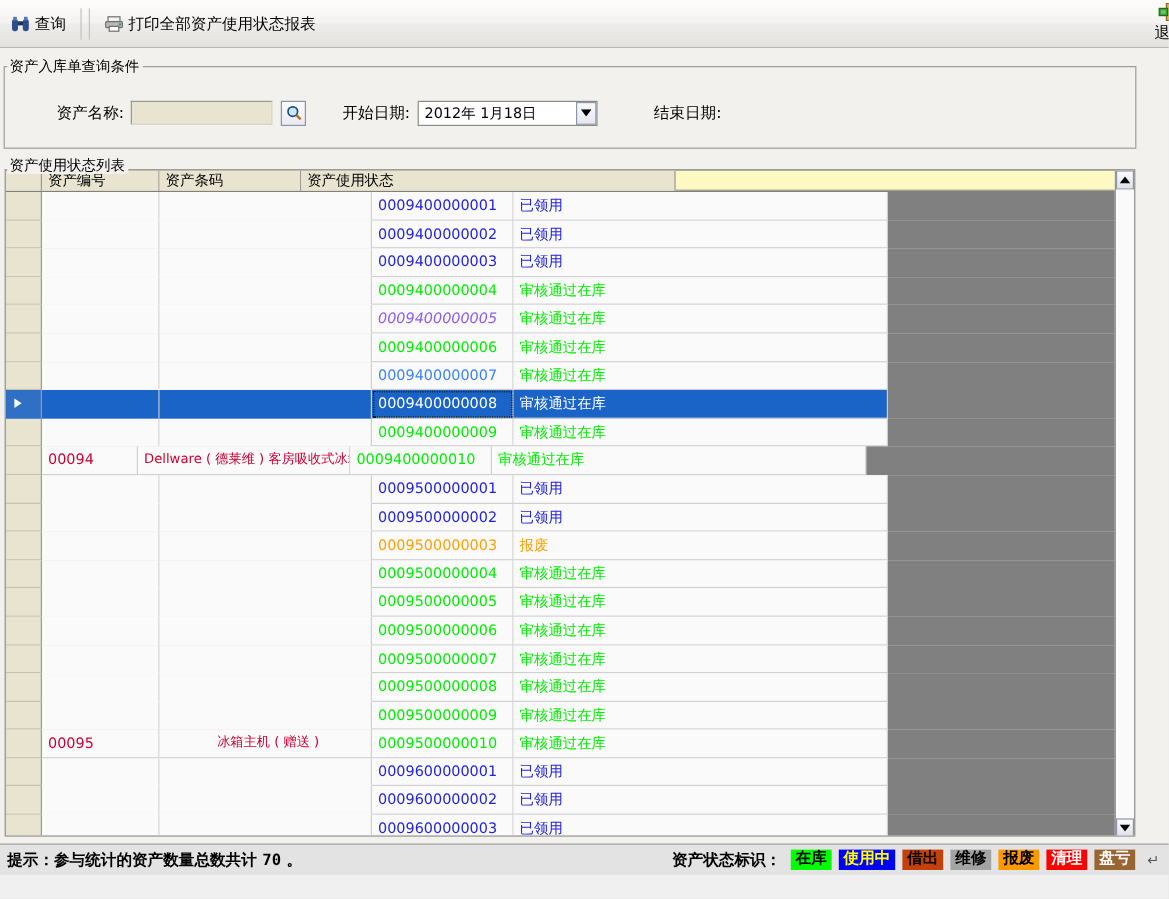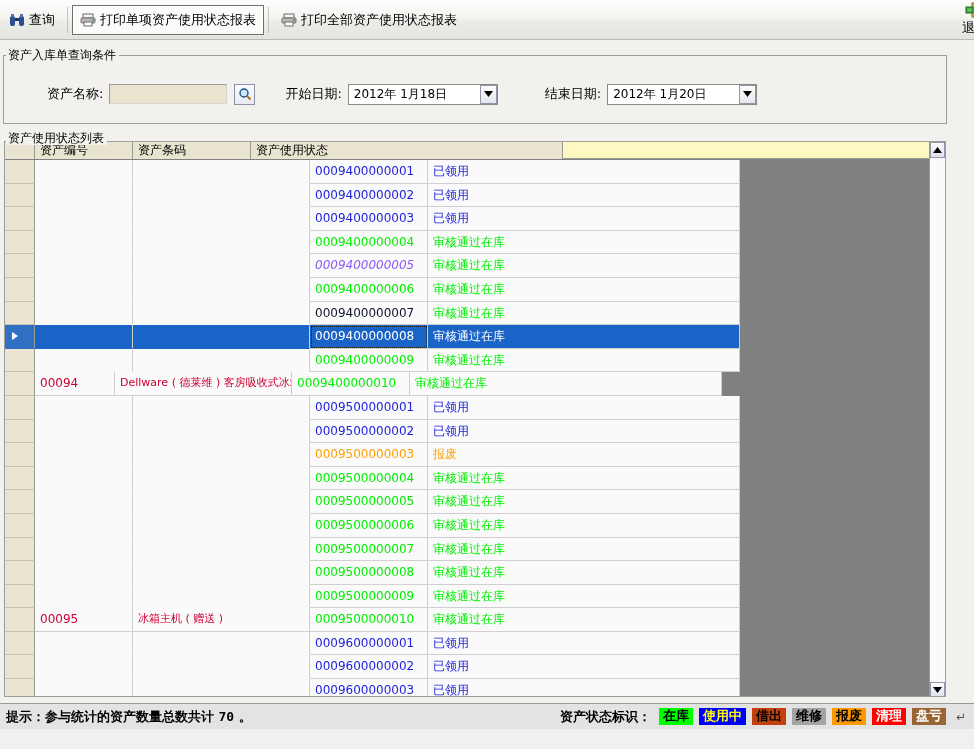--- a/index.html
+++ b/index.html
@@ -283,31 +283,20 @@
           <rect x="11" y="1" width="3" height="3" fill="#5878b4"></rect>
           <rect x="6" y="5" width="4" height="3" fill="#1b3straight"></rect>
           <rect x="6" y="5" width="4" height="3" fill="#1b355f"></rect>
         </svg>
       </span>
       <span>查询</span>
     </div>
 
     <div class="tb-sep"></div>
 
-    <div class="tb-btn selected">
-      <span class="ico">
-        <svg width="16" height="14" viewBox="0 0 16 14">
-          <rect x="3" y="1" width="10" height="4" fill="#f2f2f2" stroke="#6f6f6f"></rect>
-          <rect x="1" y="5" width="14" height="5" rx="1" fill="#b8b8b8" stroke="#6f6f6f"></rect>
-          <rect x="12" y="6.5" width="2" height="1.6" fill="#3aa13a"></rect>
-          <rect x="4" y="9" width="8" height="4" fill="#ffffff" stroke="#6f6f6f"></rect>
-        </svg>
-      </span>
-      <span>打印单项资产使用状态报表</span>
-    </div>
 
     <div class="tb-sep"></div>
 
     <div class="tb-btn">
       <span class="ico">
         <svg width="16" height="14" viewBox="0 0 16 14">
           <rect x="3" y="1" width="10" height="4" fill="#f2f2f2" stroke="#6f6f6f"></rect>
           <rect x="1" y="5" width="14" height="5" rx="1" fill="#b8b8b8" stroke="#6f6f6f"></rect>
           <rect x="12" y="6.5" width="2" height="1.6" fill="#3aa13a"></rect>
           <rect x="4" y="9" width="8" height="4" fill="#ffffff" stroke="#6f6f6f"></rect>
@@ -354,28 +343,20 @@
       <div class="datebox" style="width:150px;">
         <span class="dtext">2012年 1月18日</span>
         <span class="dd-arrow">
           <svg width="9" height="6" viewBox="0 0 9 6">
               <polygon points="0,0 9,0 4.5,6" fill="#000"></polygon>
             </svg>
         </span>
       </div>
 
       <span class="fld-label" style="margin-left:47px;">结束日期:</span>
-      <div class="datebox" style="width:150px;">
-        <span class="dtext">2012年 1月20日</span>
-        <span class="dd-arrow">
-          <svg width="9" height="6" viewBox="0 0 9 6">
-              <polygon points="0,0 9,0 4.5,6" fill="#000"></polygon>
-            </svg>
-        </span>
-      </div>
     </div>
   </div>
 
   <div id="list-group">
     <div class="gb-title">资产使用状态列表</div>
 
     <div id="grid">
 
       <div id="grid-header">
         <div class="hcell corner" style="width:30px;"></div>
@@ -430,21 +411,21 @@
             <div class="c noline-b" style="width: 98px; color: rgb(204, 0, 51);"></div>
             <div class="c noline-b" style="width: 177px; color: rgb(204, 0, 51); font-size: 11px;"></div>
             <div class="c" style="width: 118px; color: rgb(0, 238, 0);">0009400000006</div>
             <div class="c" style="width: 312px; color: rgb(0, 238, 0);">审核通过在库</div>
             <div class="c gray" style="flex: 1 1 auto;"></div>
           </div>
           <div class="row">
             <div class="c rowhdr" style="width: 30px;"></div>
             <div class="c noline-b" style="width: 98px; color: rgb(204, 0, 51);"></div>
             <div class="c noline-b" style="width: 177px; color: rgb(204, 0, 51); font-size: 11px;"></div>
-            <div class="c" style="width: 118px; color: #0f172a;">0009400000007</div>
+            <div class="c" style="width: 118px; color: #3b82f6;">0009400000007</div>
             <div class="c" style="width: 312px; color: rgb(0, 238, 0);">审核通过在库</div>
             <div class="c gray" style="flex: 1 1 auto;"></div>
           </div>
           <div class="row sel">
             <div class="c rowhdr" style="width: 30px;">
               <span class="sel-caret"></span>
             </div>
             <div class="c noline-b" style="width: 98px; color: rgb(204, 0, 51);"></div>
             <div class="c noline-b" style="width: 177px; color: rgb(204, 0, 51); font-size: 11px;"></div>
             <div class="c focusbox" style="width: 118px; color: rgb(0, 238, 0);">0009400000008</div>
@@ -535,21 +516,21 @@
             <div class="c rowhdr" style="width: 30px;"></div>
             <div class="c noline-b" style="width: 98px; color: rgb(204, 0, 51);"></div>
             <div class="c noline-b" style="width: 177px; color: rgb(204, 0, 51); font-size: 11px;"></div>
             <div class="c" style="width: 118px; color: rgb(0, 238, 0);">0009500000009</div>
             <div class="c" style="width: 312px; color: rgb(0, 238, 0);">审核通过在库</div>
             <div class="c gray" style="flex: 1 1 auto;"></div>
           </div>
           <div class="row">
             <div class="c rowhdr" style="width: 30px;"></div>
             <div class="c" style="width: 98px; color: rgb(204, 0, 51);">00095</div>
-            <div class="c" style="width: 177px; color: rgb(204, 0, 51); font-size: 11px;">冰箱主机 ( 赠送 )</div>
+            <div class="c" style="width: 177px; color: rgb(204, 0, 51); font-size: 11px; text-align: center;">冰箱主机 ( 赠送 )</div>
             <div class="c" style="width: 118px; color: rgb(0, 238, 0);">0009500000010</div>
             <div class="c" style="width: 312px; color: rgb(0, 238, 0);">审核通过在库</div>
             <div class="c gray" style="flex: 1 1 auto;"></div>
           </div>
           <div class="row">
             <div class="c rowhdr" style="width: 30px;"></div>
             <div class="c noline-b" style="width: 98px; color: rgb(204, 0, 51);"></div>
             <div class="c noline-b" style="width: 177px; color: rgb(204, 0, 51); font-size: 11px;"></div>
             <div class="c" style="width: 118px; color: rgb(34, 34, 221);">0009600000001</div>
             <div class="c" style="width: 312px; color: rgb(34, 34, 221);">已领用</div>

